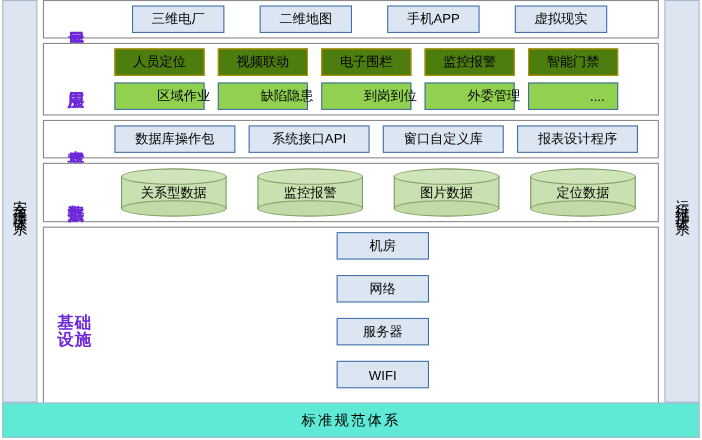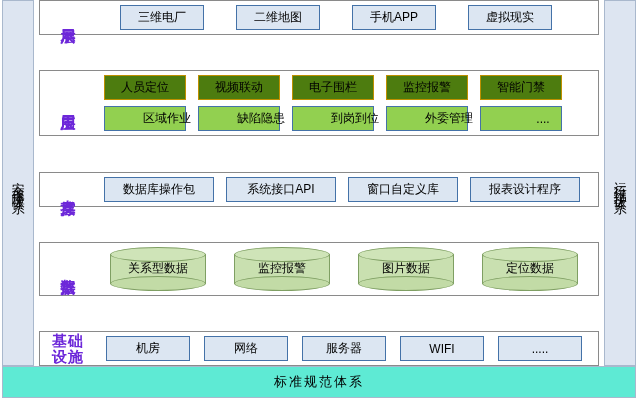--- a/index.html
+++ b/index.html
@@ -148,21 +148,21 @@
     background:#c2dba6;
     border:1px solid #7f9f63;
     border-radius:50%/50%;
     box-sizing:border-box;
   }
   .cyl-label{
     position:relative;z-index:3;
     font-size:12px;color:#000;white-space:nowrap;
   }
   
-  .infra-row{gap:14px;padding-left:10px;}
+  .infra-row{gap:14px;padding-left:10px;flex-direction:column;}
   .infra-row .node{width:84px;height:25px;}
   
   .bottom-bar{
     height:32px;
     margin:0 2px 2px 2px;
     background:#5eead4;
     border:1px solid #a9b8cd;
     box-sizing:border-box;
     display:flex;
     align-items:center;

